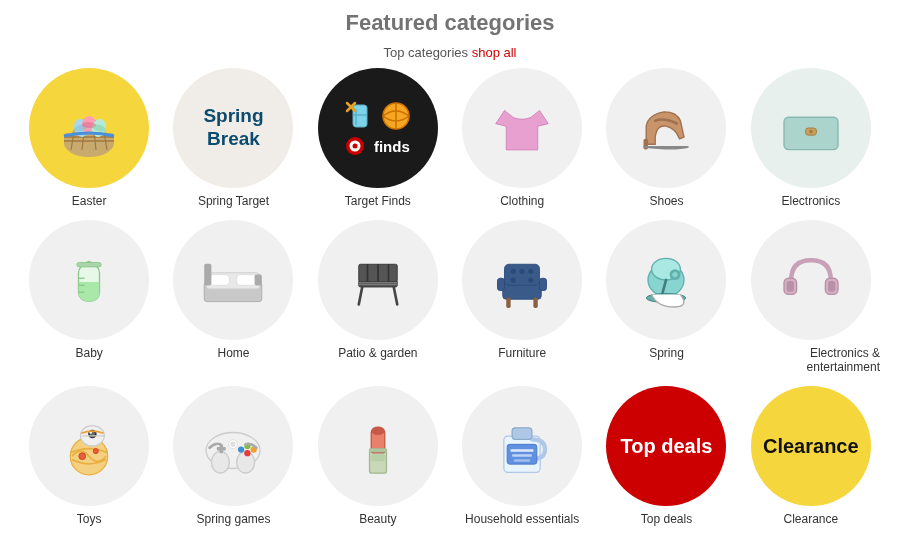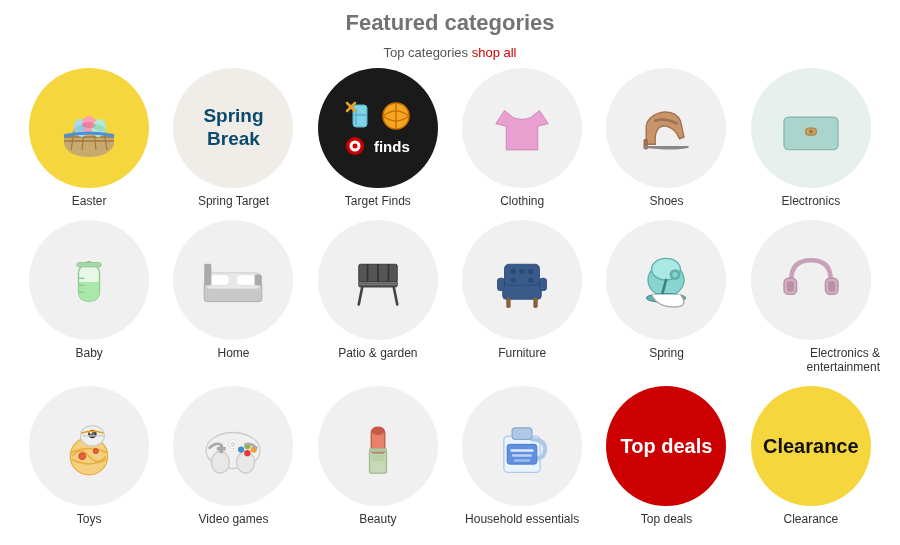--- a/index.html
+++ b/index.html
@@ -434,21 +434,21 @@
           <circle cx="56" cy="48" r="3.5" fill="#e83838"></circle>
           <circle cx="63" cy="44" r="3.5" fill="#f0a030"></circle>
 
           <circle cx="40" cy="38" r="5" fill="#fff" stroke="#ddd" stroke-width="1"></circle>
           <circle cx="40" cy="38" r="3" fill="#e0e0e0"></circle>
 
           <path d="M14 42 Q20 36 26 38" fill="none" stroke="#aaa" stroke-width="3" stroke-linecap="round"></path>
           <path d="M66 42 Q60 36 54 38" fill="none" stroke="#aaa" stroke-width="3" stroke-linecap="round"></path>
         </svg>
       </div>
-      <span class="category-label">Video games</span>
+      <span class="category-label">Spring games</span>
     </div>
 
     <div class="category-item">
       <div class="circle-img circle-beauty">
         <svg viewBox="0 0 80 80" width="68" height="68">
 
           <rect x="30" y="44" width="20" height="28" rx="3" fill="#c8d8b8" stroke="#a0b890" stroke-width="1.5"></rect>
 
           <rect x="32" y="22" width="16" height="26" rx="2" fill="#e8806a" stroke="#c05848" stroke-width="1.5"></rect>
 

